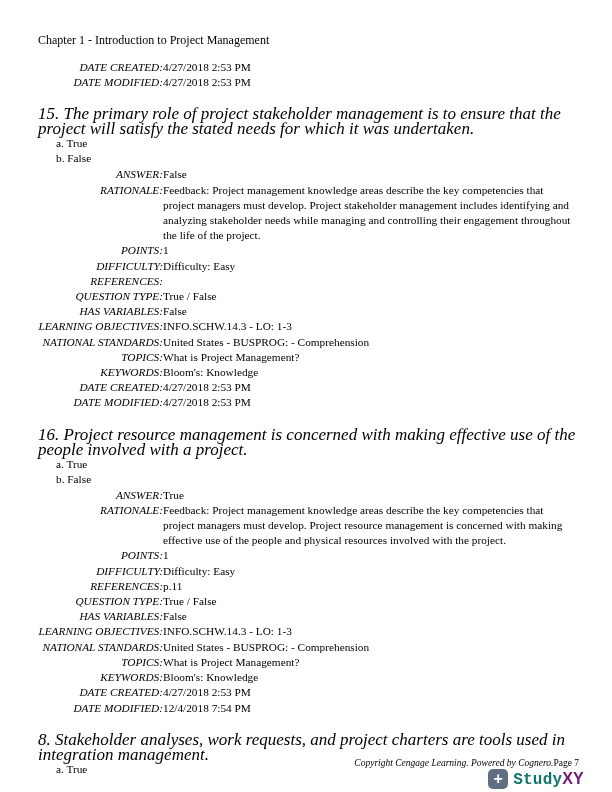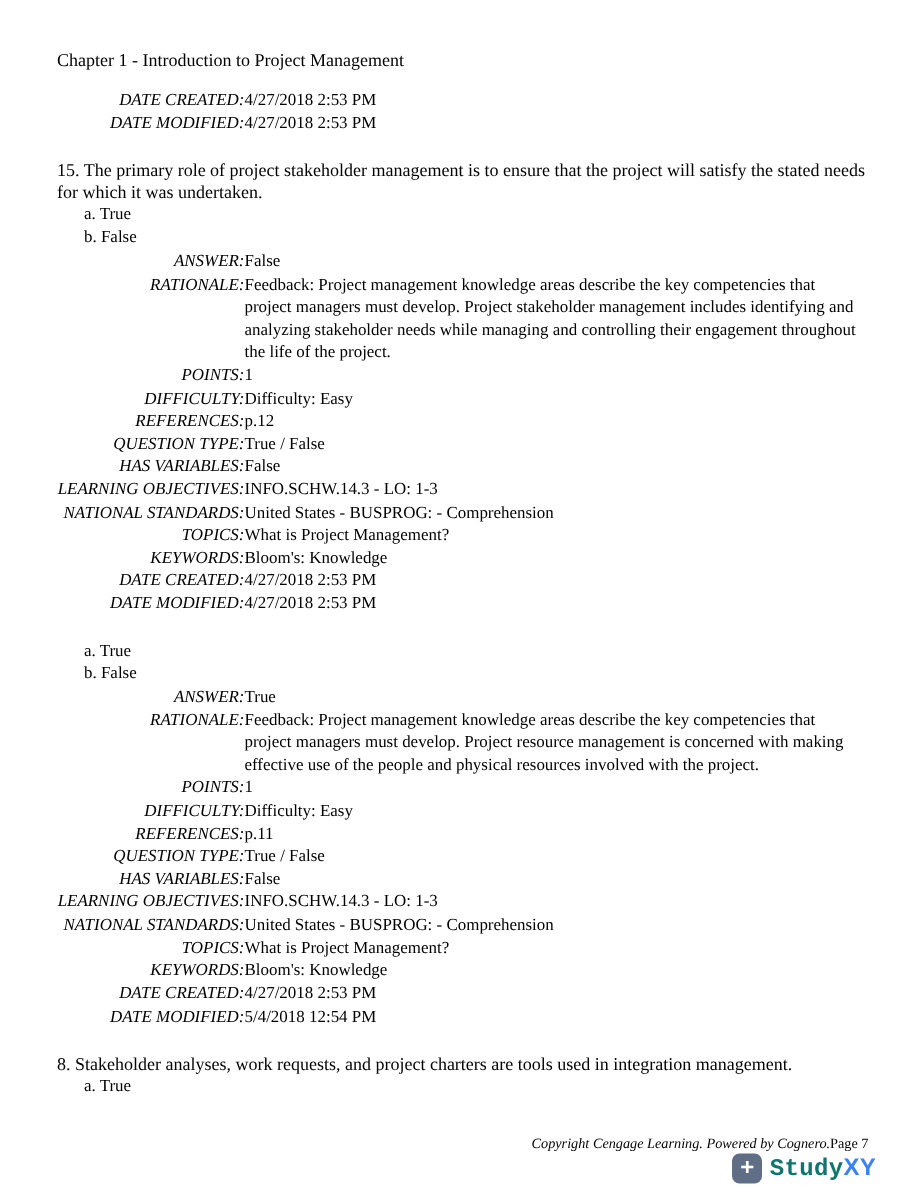--- a/index.html
+++ b/index.html
@@ -11,21 +11,21 @@
     position: relative;
     overflow: hidden;
   }
   .page { padding: 32px 35px 0 38px; }
   .doc-title { font-size: 12px; line-height: 16px; margin-bottom: 12px; }
   .field-table { margin-top: 1px; }
   .field-row { display: flex; font-size: 11.3px; line-height: 15.2px; }
   .field-label { font-style: italic; flex: 0 0 125px; width: 125px; text-align: right; }
   .field-value { flex: 1; }
   .question { margin-top: 16px; }
-  .question-text { font-size: 12px; line-height: 15px; }
+  .question-text { font-size: 17px; line-height: 15px; font-style: italic; }
   .choice { font-size: 11.3px; line-height: 15px; padding-left: 18px; }
   .footer {
     position: absolute; left: 40px; right: 33px; top: 757px;
     display: flex; justify-content: flex-end; align-items: flex-start;
     font-size: 9.5px; line-height: 12px;
   }
   .copyright { font-style: italic; }
   .logo {
     position: absolute; right: 28px; top: 769px;
     display: flex; align-items: center; gap: 5px;
@@ -72,21 +72,20 @@
           <div class="field-row">
     <div class="field-label">POINTS:</div>
     <div class="field-value">1</div>
   </div>
           <div class="field-row">
     <div class="field-label">DIFFICULTY:</div>
     <div class="field-value">Difficulty: Easy</div>
   </div>
           <div class="field-row">
     <div class="field-label">REFERENCES:</div>
-    <div class="field-value">p.12</div>
   </div>
           <div class="field-row">
     <div class="field-label">QUESTION TYPE:</div>
     <div class="field-value">True / False</div>
   </div>
           <div class="field-row">
     <div class="field-label">HAS VARIABLES:</div>
     <div class="field-value">False</div>
   </div>
           <div class="field-row">
@@ -109,20 +108,21 @@
     <div class="field-label">DATE CREATED:</div>
     <div class="field-value">4/27/2018 2:53 PM</div>
   </div>
           <div class="field-row">
     <div class="field-label">DATE MODIFIED:</div>
     <div class="field-value">4/27/2018 2:53 PM</div>
   </div>
         </div>
   </div>
       <div class="question">
+    <div class="question-text">16. Project resource management is concerned with making effective use of the people involved with a project.</div>
     <div class="choices">
           <div class="choice">a. True</div>
           <div class="choice">b. False</div>
         </div>
     <div class="field-table">
           <div class="field-row">
     <div class="field-label">ANSWER:</div>
     <div class="field-value">True</div>
   </div>
           <div class="field-row">
@@ -164,35 +164,35 @@
           <div class="field-row">
     <div class="field-label">KEYWORDS:</div>
     <div class="field-value">Bloom's: Knowledge</div>
   </div>
           <div class="field-row">
     <div class="field-label">DATE CREATED:</div>
     <div class="field-value">4/27/2018 2:53 PM</div>
   </div>
           <div class="field-row">
     <div class="field-label">DATE MODIFIED:</div>
-    <div class="field-value">5/4/2018 12:54 PM</div>
+    <div class="field-value">12/4/2018 7:54 PM</div>
   </div>
         </div>
   </div>
       <div class="question">
     <div class="question-text">8. Stakeholder analyses, work requests, and project charters are tools used in integration management.</div>
     <div class="choices">
           <div class="choice">a. True</div>
         </div>
     <div class="field-table"></div>
   </div>
     </div>
 </div>
 
 <div class="footer">
   <span class="copyright">Copyright Cengage Learning. Powered by Cognero.</span>
   <span class="page-num">Page 7</span>
 </div>
 
 <div class="logo">
   <span class="logo-badge" style="background: rgb(95, 110, 133);">+</span>
-  <span class="brand"><span style="color: #0f766e; font-family: Liberation Mono, monospace;">Study</span><span style="color: #3b82f6;">XY</span></span>
+  <span class="brand"><span style="color: #0f766e; font-family: Liberation Mono, monospace;">Study</span><span style="color: #701a75;">XY</span></span>
 </div>
 
 </body></html>

